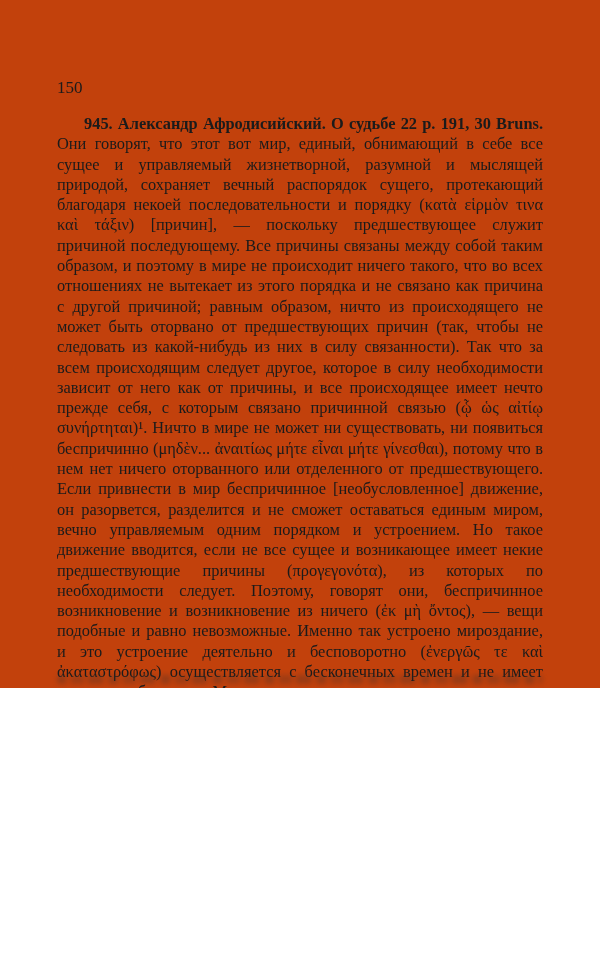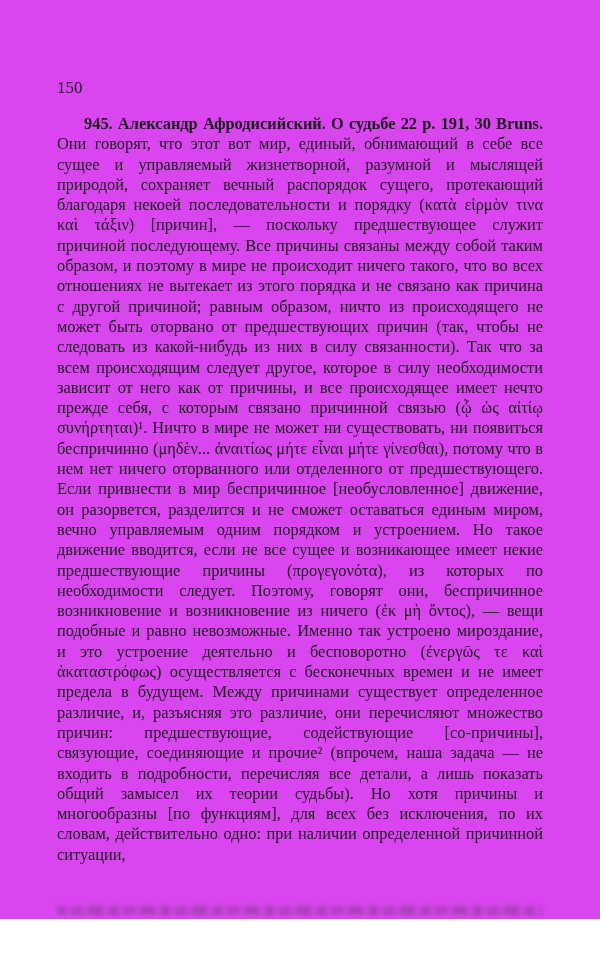--- a/index.html
+++ b/index.html
@@ -3,23 +3,23 @@
   <meta charset="utf-8">
   <style>
     html, body {
       margin: 0;
       padding: 0;
       background: #ffffff;
     }
     .page {
       position: relative;
       width: 600px;
-      height: 919px;
+      height: 688px;
       box-sizing: border-box;
-      background: #d946ef;
+      background: #c2410c;
       padding: 78px 57px 0 57px;
       font-family: "Liberation Serif", serif;
       color: #1b1b1b;
       overflow: hidden;
     }
     .page-number {
       font-size: 17px;
       line-height: 20px;
       margin: 0 0 16px 0;
     }

